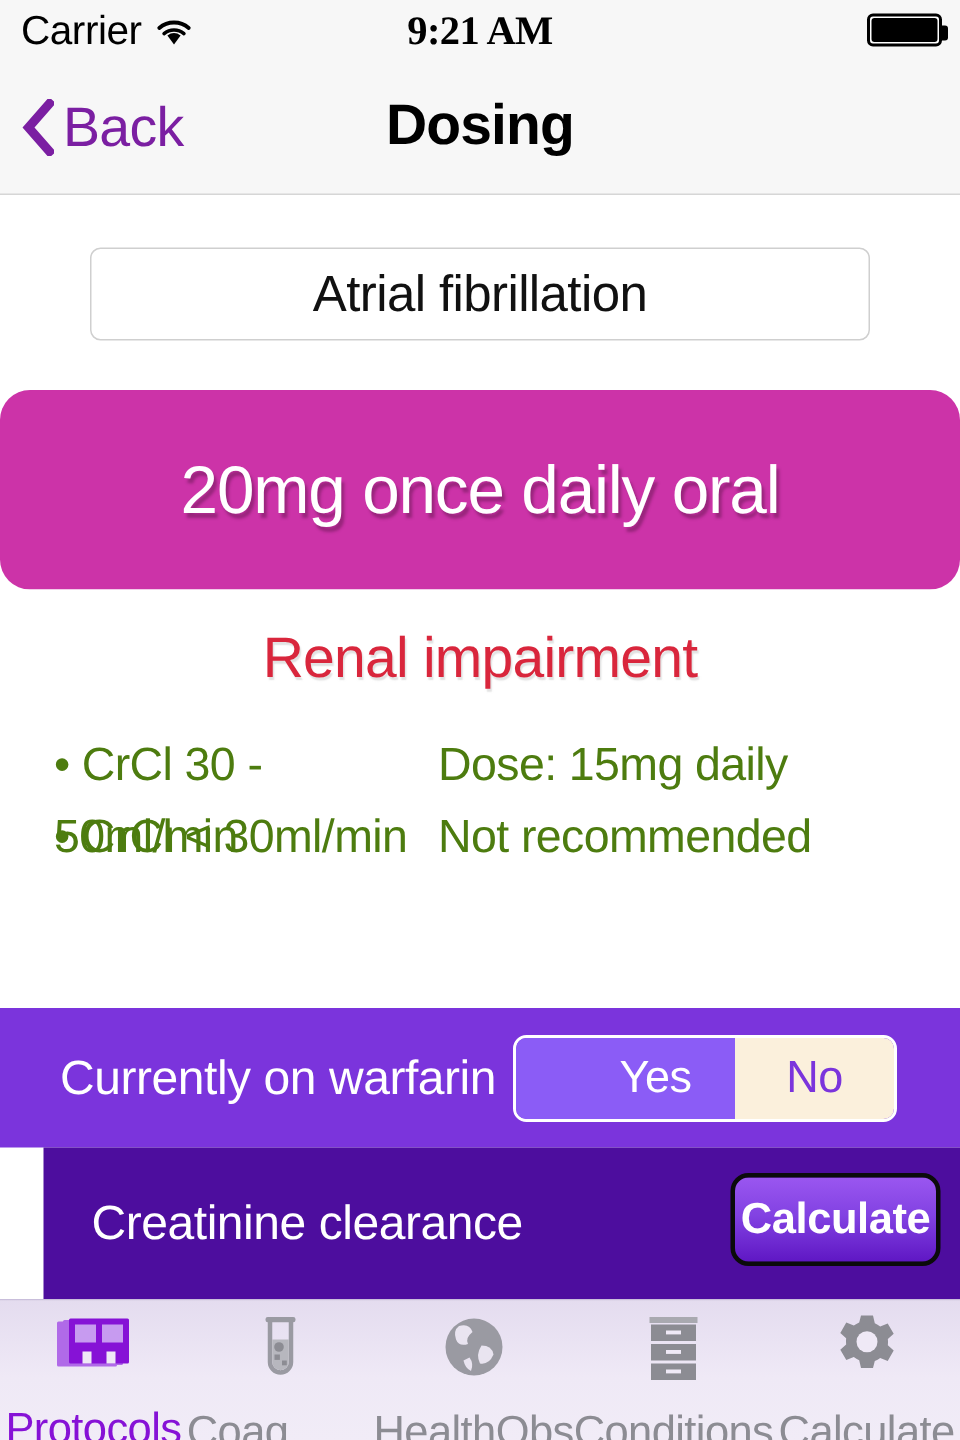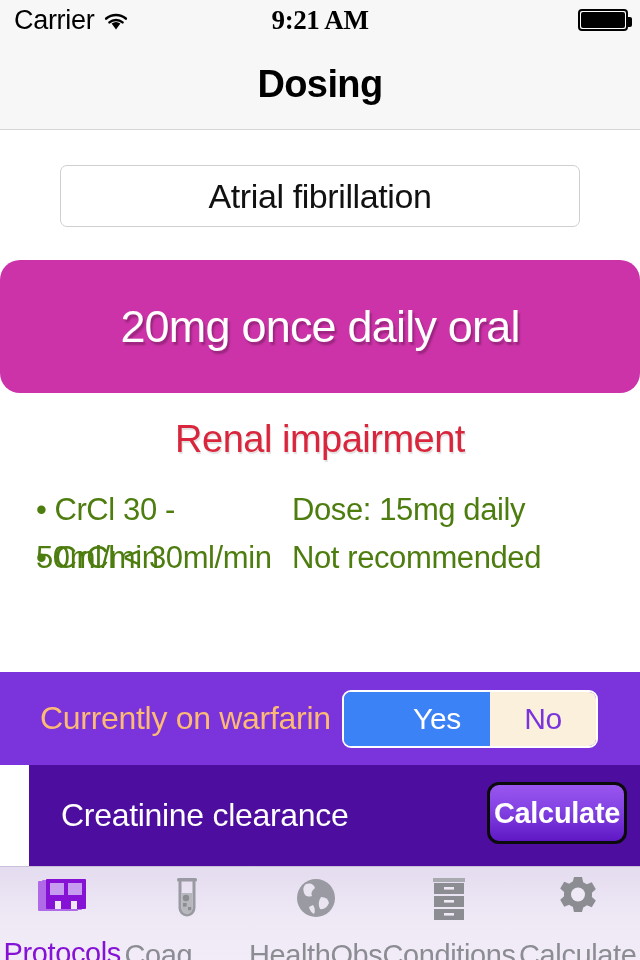--- a/index.html
+++ b/index.html
@@ -102,31 +102,31 @@
   .renal-dose{ flex:1; }
   .bullet{ margin-right:8px; }
 
   
   .warfarin{
     position:absolute; top:672px; left:0; width:640px; height:93px;
     background:#7b34dc;
   }
   .warfarin-label{
     position:absolute; left:40px; top:0; height:93px; line-height:93px;
-    font-size:32px; color:#fdba74; letter-spacing:-0.3px;
+    font-size:32px; color:#ffffff; letter-spacing:-0.3px;
   }
   .segmented{
     position:absolute; right:42px; top:18px; width:256px; height:58px;
     border:2px solid #ffffff; border-radius:9px; overflow:hidden; display:flex;
   }
   .seg{
     flex:1; display:flex; align-items:center; justify-content:center;
     font-size:30px; letter-spacing:-0.3px; cursor:pointer;
   }
-  .seg.selected{ background:#3b82f6; color:#ffffff;padding-left:40px; }
+  .seg.selected{ background:#8b5cf6; color:#ffffff;padding-left:40px; }
   .seg.unselected{ background:#fbf0dc; color:#7b34dc; }
 
   
   .creatinine{
     position:absolute; top:765px; left:0; width:640px; height:101px;
     background:#4d0d9e;
     margin-left:29px;
   }
   .creatinine-label{
     position:absolute; left:32px; top:0; height:101px; line-height:101px;
@@ -175,20 +175,28 @@
     </div>
     <div class="sb-time">9:21 AM</div>
     <div class="sb-right">
       <span class="battery">
         <span class="battery-fill"></span>
       </span>
     </div>
   </div>
 
   <div class="navbar">
+    <div class="nav-back">
+      <span class="chevron">
+        <svg viewBox="0 0 22 38" width="22" height="38">
+          <path d="M19 3 L5 19 L19 35" stroke="#7B1FA2" stroke-width="6" fill="none" stroke-linecap="square" stroke-linejoin="miter"></path>
+        </svg>
+      </span>
+      <span class="nav-back-label">Back</span>
+    </div>
     <div class="nav-title">Dosing</div>
   </div>
 
   <div class="condition-zone">
     <div class="condition-btn">Atrial fibrillation</div>
   </div>
 
   <div class="dose-banner">
     <span class="dose-text">20mg once daily oral</span>
   </div>

